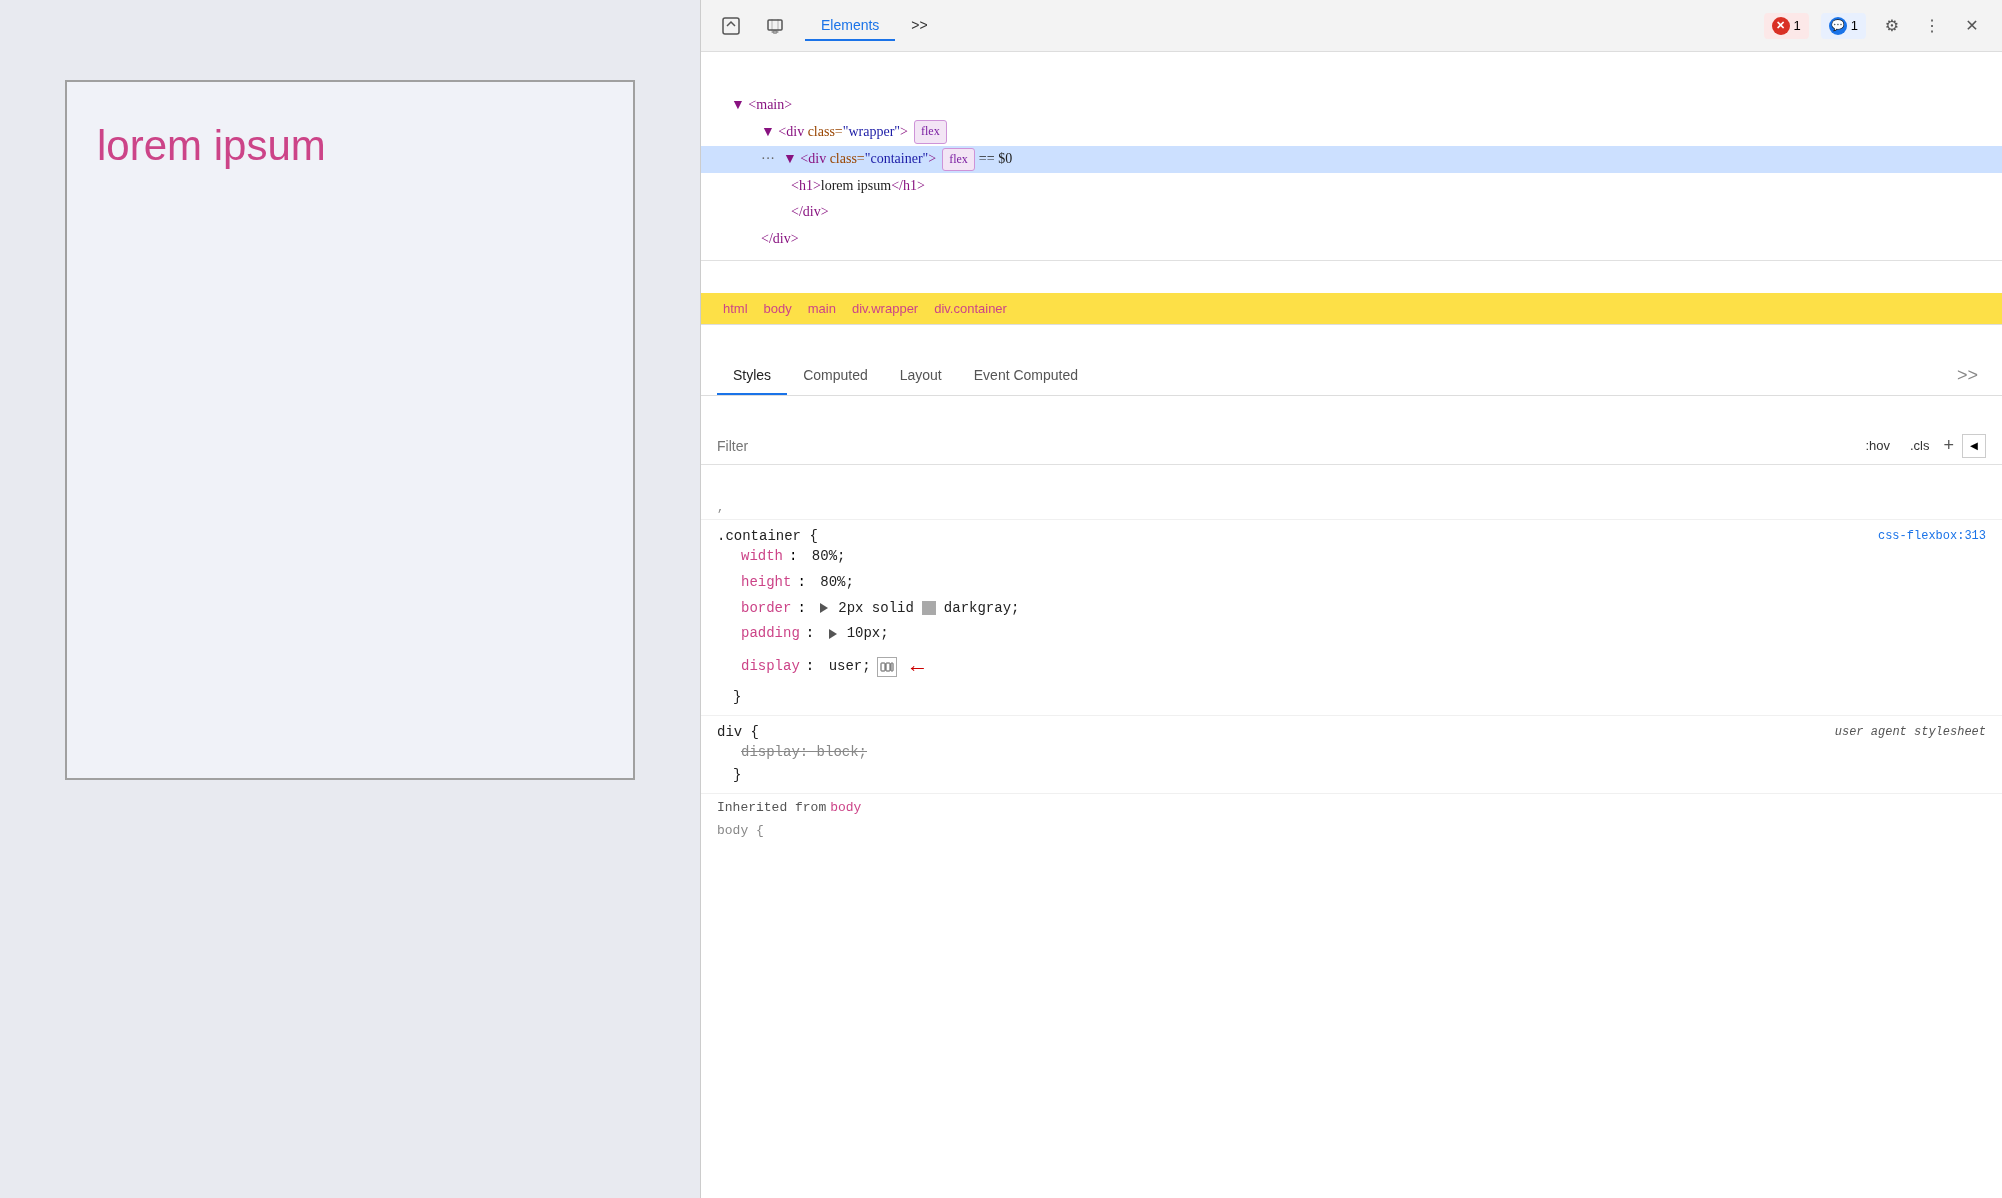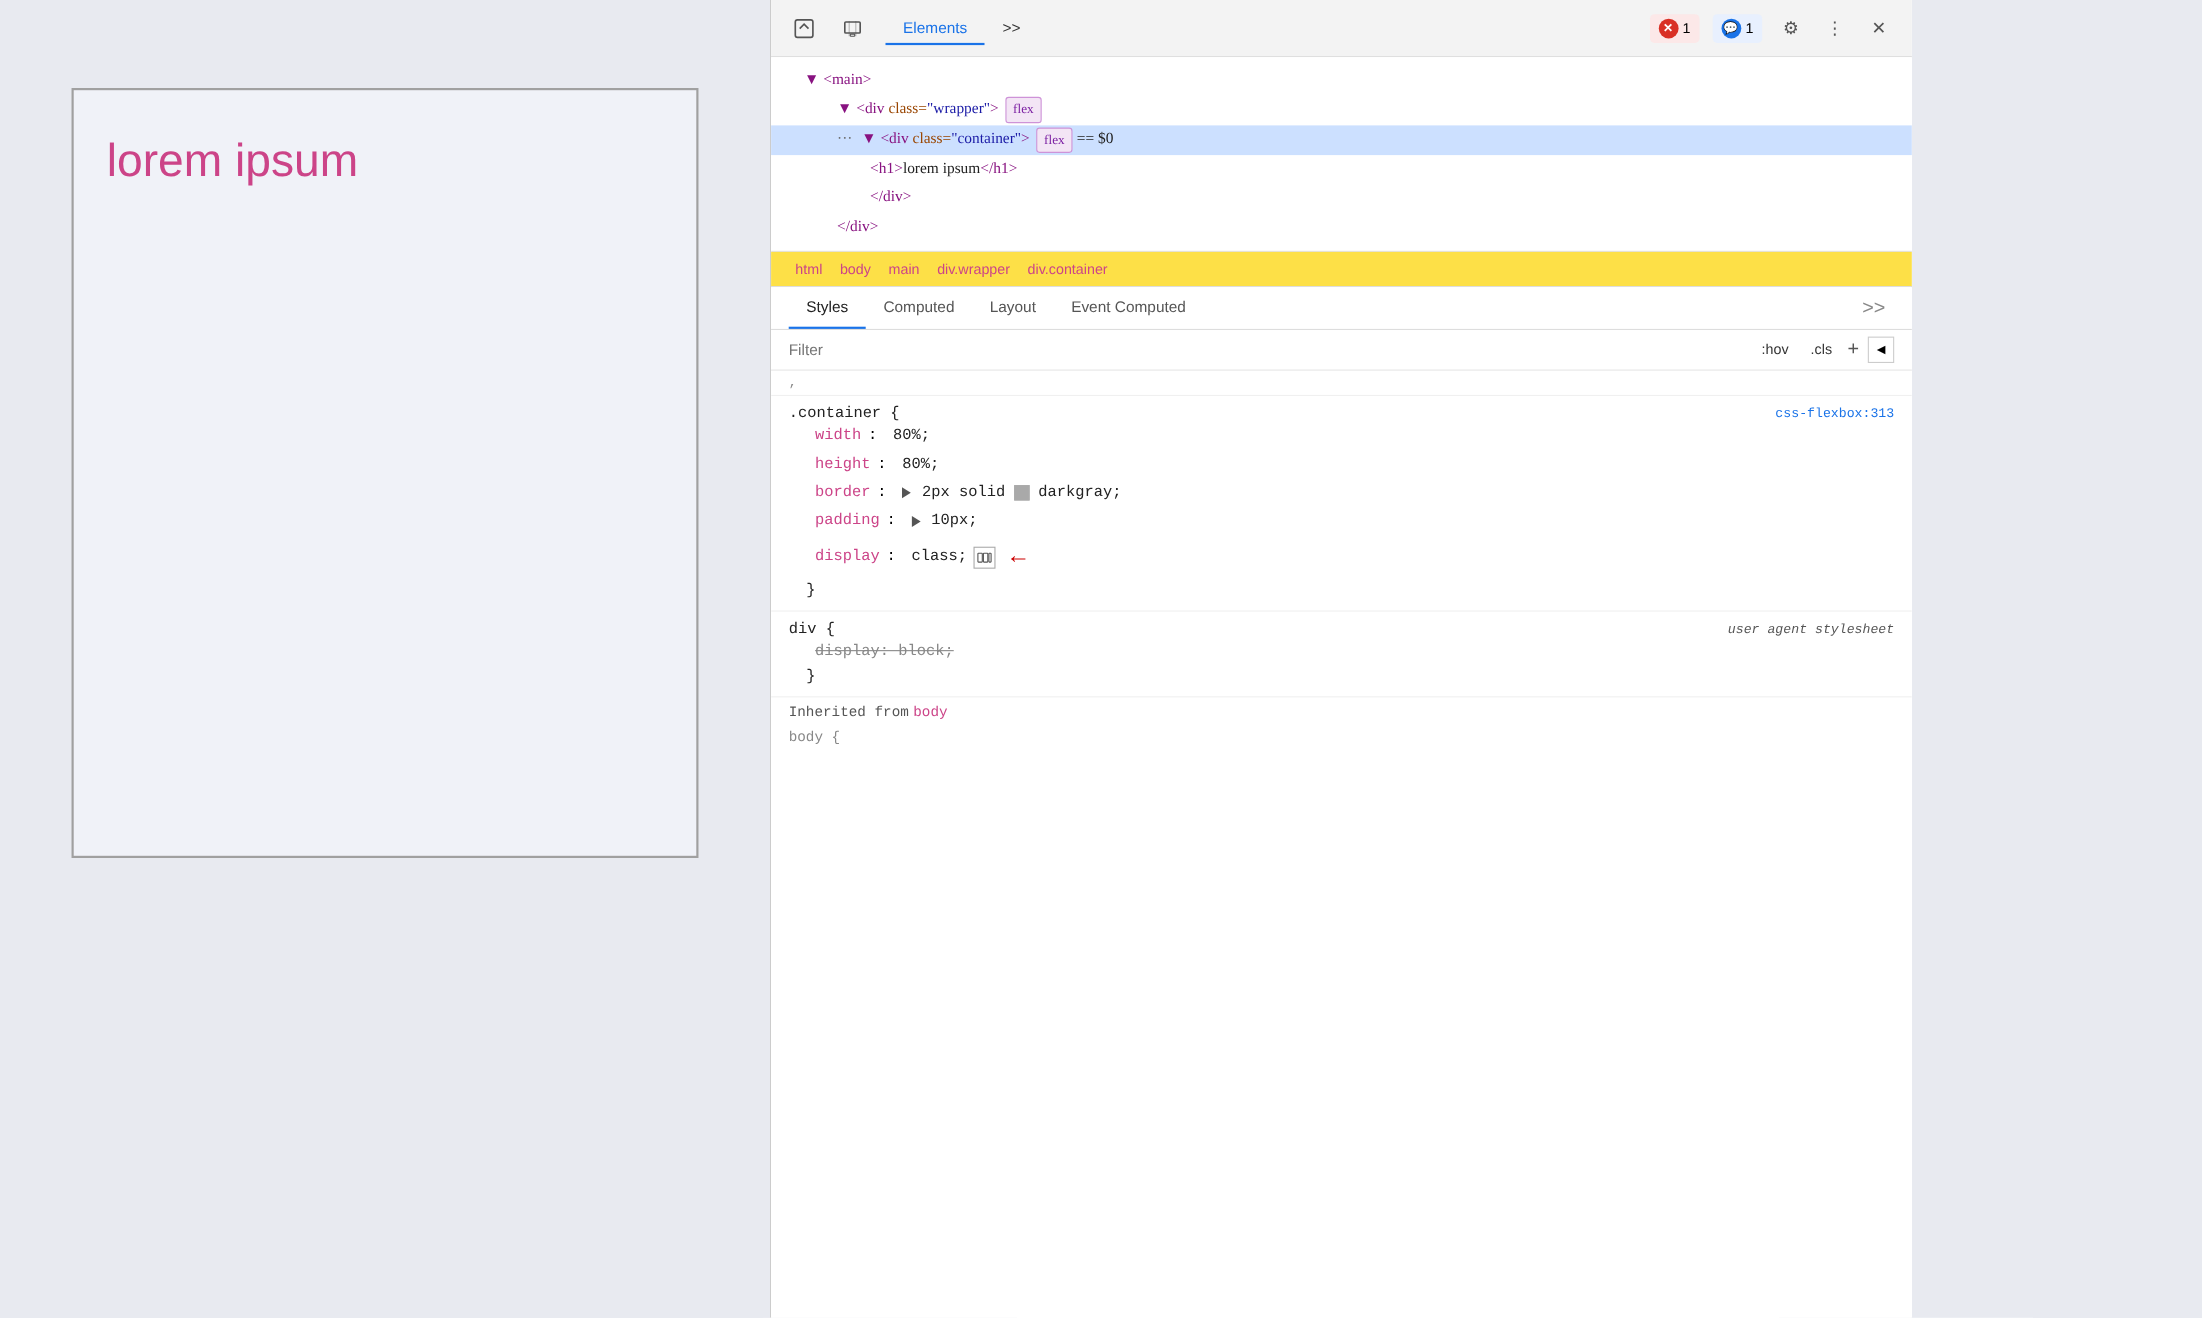--- a/index.html
+++ b/index.html
@@ -34,26 +34,27 @@
 
     #lorem-heading {
       color: #cc4488;
       font-size: 42px;
       font-weight: 400;
       padding: 30px 20px;
     }
 
     
     #devtools-panel {
-      width: 1038px;
+      width: 1302px;
       height: 1198px;
       background: #ffffff;
       border-left: 1px solid #ccc;
       display: flex;
       flex-direction: column;
+      gap: 32px;
     }
 
     
     #devtools-toolbar {
       height: 52px;
       background: #f3f3f3;
       border-bottom: 1px solid #ddd;
       display: flex;
       align-items: center;
       padding: 0 16px;
@@ -515,21 +516,21 @@
       </div>
       <div class="css-line">
         <span class="css-prop">padding</span>
           <span>:&nbsp;</span>
         <span class="triangle-right"></span>
         <span class="css-value">10px;</span>
       </div>
       <div class="css-line">
         <span class="css-prop">display</span>
           <span>:&nbsp;</span>
-        <span class="css-value">class;</span>
+        <span class="css-value">user;</span>
         <div class="flex-icon">
           <svg width="14" height="14" viewBox="0 0 14 14">
             <rect x="1" y="3" width="4" height="8" rx="0.5" fill="none" stroke="#555" stroke-width="1"></rect>
             <rect x="6" y="3" width="4" height="8" rx="0.5" fill="none" stroke="#555" stroke-width="1"></rect>
             <rect x="11" y="3" width="2" height="8" rx="0.5" fill="none" stroke="#555" stroke-width="1"></rect>
           </svg>
         </div>
         <span style="color:#cc0000; font-size:22px; margin-left:8px; display:inline-flex; align-items:center;">
           ←
         </span>

